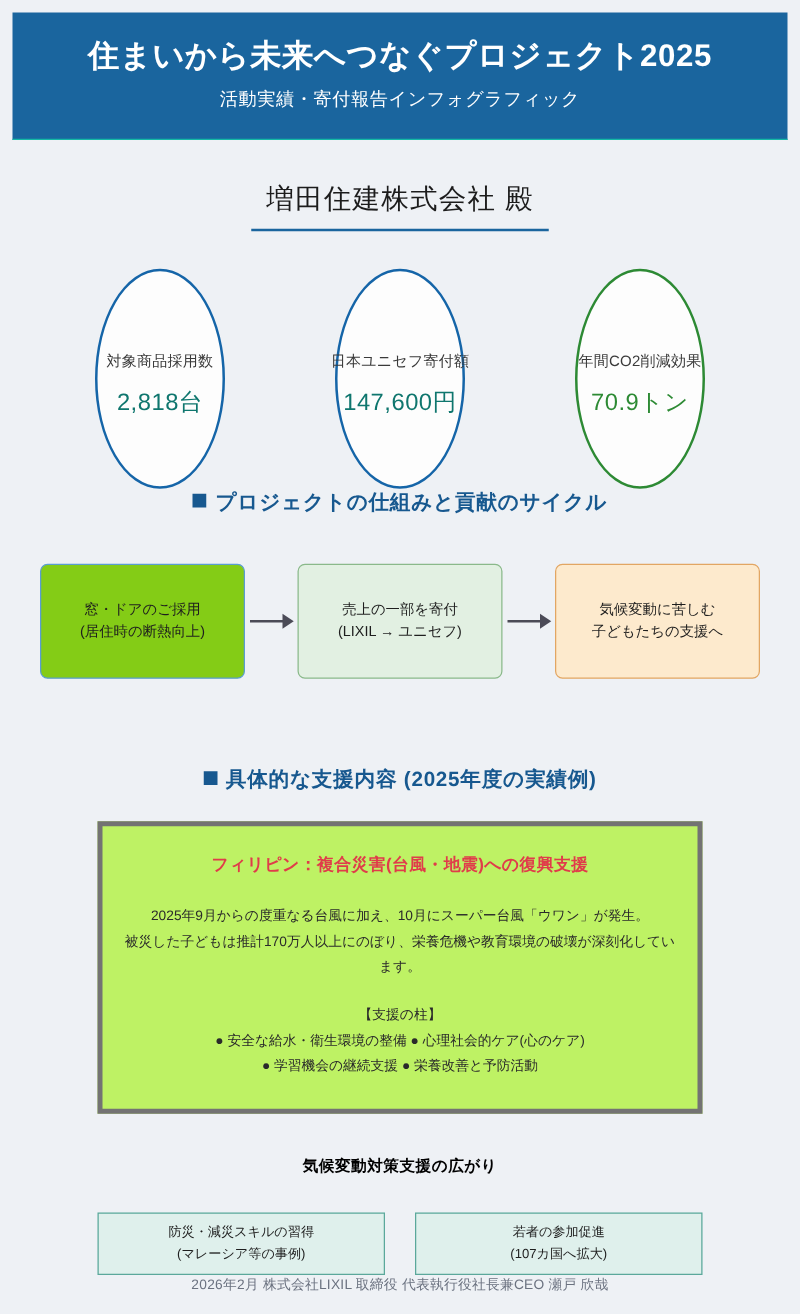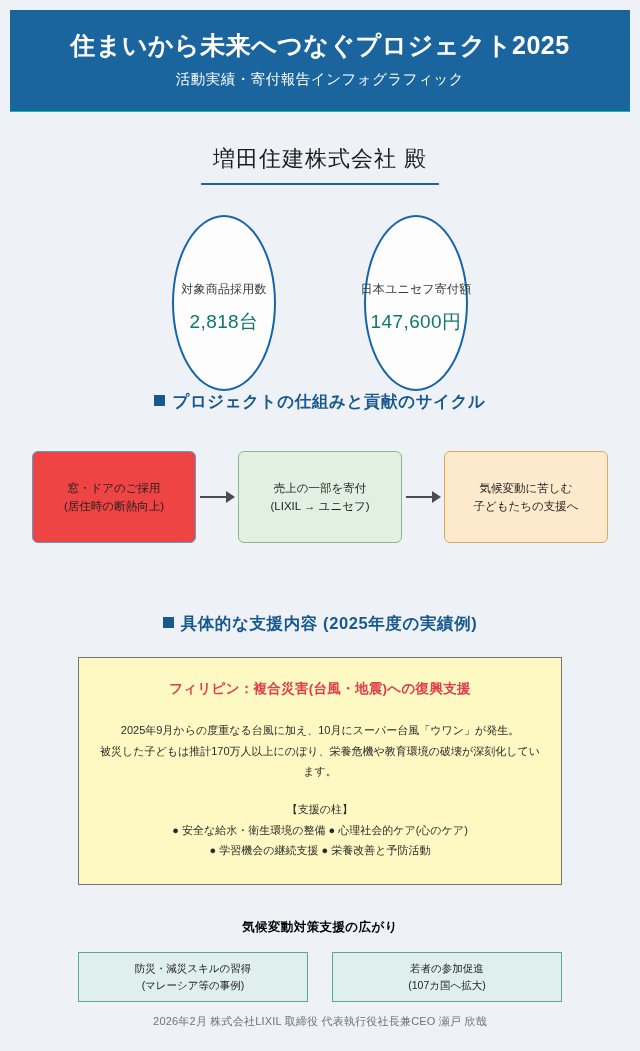--- a/index.html
+++ b/index.html
@@ -136,21 +136,21 @@
     height: 92px;
     border-radius: 6px;
     display: flex;
     align-items: center;
     justify-content: center;
     text-align: center;
     font-size: 11.5px;
     line-height: 1.6;
     color: #1e1e1e;
   }
-  .flow-box.blue   { background: #ef4444; border: 1px solid #5a9ed0; }
+  .flow-box.blue   { background: #84cc16; border: 1px solid #5a9ed0; }
   .flow-box.green  { background: #e2f0e2; border: 1px solid #8ab98a; }
   .flow-box.orange { background: #fdeacd; border: 1px solid #e2a663; }
 
   .flow-arrow {
     flex: 0 0 42px;
     height: 14px;
     position: relative;
   }
   .flow-arrow .shaft {
     position: absolute;
@@ -167,22 +167,22 @@
     width: 0;
     height: 0;
     border-top: 6px solid transparent;
     border-bottom: 6px solid transparent;
     border-left: 9px solid #4b4b57;
   }
 
   
   .support-card {
     margin: 22px 68px 0 68px;
-    background: #fef9c3;
-    border: 1px solid #737373;
+    background: #bef264;
+    border: 4px solid #737373;
     padding: 22px 16px 24px 16px;
     text-align: center;
   }
   .support-title {
     color: #e03c4a;
     font-size: 13.5px;
     font-weight: 700;
     letter-spacing: 0.3px;
   }
   .support-body {
@@ -206,21 +206,21 @@
   
   .expansion-title {
     margin-top: 34px;
     text-align: center;
     color: #000000;
     font-size: 12.5px;
     font-weight: 700;
     letter-spacing: 0.4px;
   }
   .expansion-row {
-    margin-top: 16px;
+    margin-top: 28px;
     display: flex;
     justify-content: center;
     gap: 24px;
     padding: 0 68px;
   }
   .exp-box {
     flex: 1 1 0;
     height: 50px;
     background: #dff0ec;
     border: 1px solid #5ba89b;
@@ -259,20 +259,24 @@
 
   <div class="kpi-row">
     <div class="kpi">
       <div class="kpi-label">対象商品採用数</div>
       <div class="kpi-value">2,818台</div>
     </div>
     <div class="kpi">
       <div class="kpi-label">日本ユニセフ寄付額</div>
       <div class="kpi-value">147,600円</div>
     </div>
+    <div class="kpi green">
+      <div class="kpi-label">年間CO2削減効果</div>
+      <div class="kpi-value">70.9トン</div>
+    </div>
   </div>
 
   <div class="section-heading" style="">
     <span class="sec-mark"></span><span>プロジェクトの仕組みと貢献のサイクル</span>
   </div>
 
   <div class="flow-row">
     <div class="flow-box blue">
       <div>
         <span>窓・ドアのご採用</span><br>

